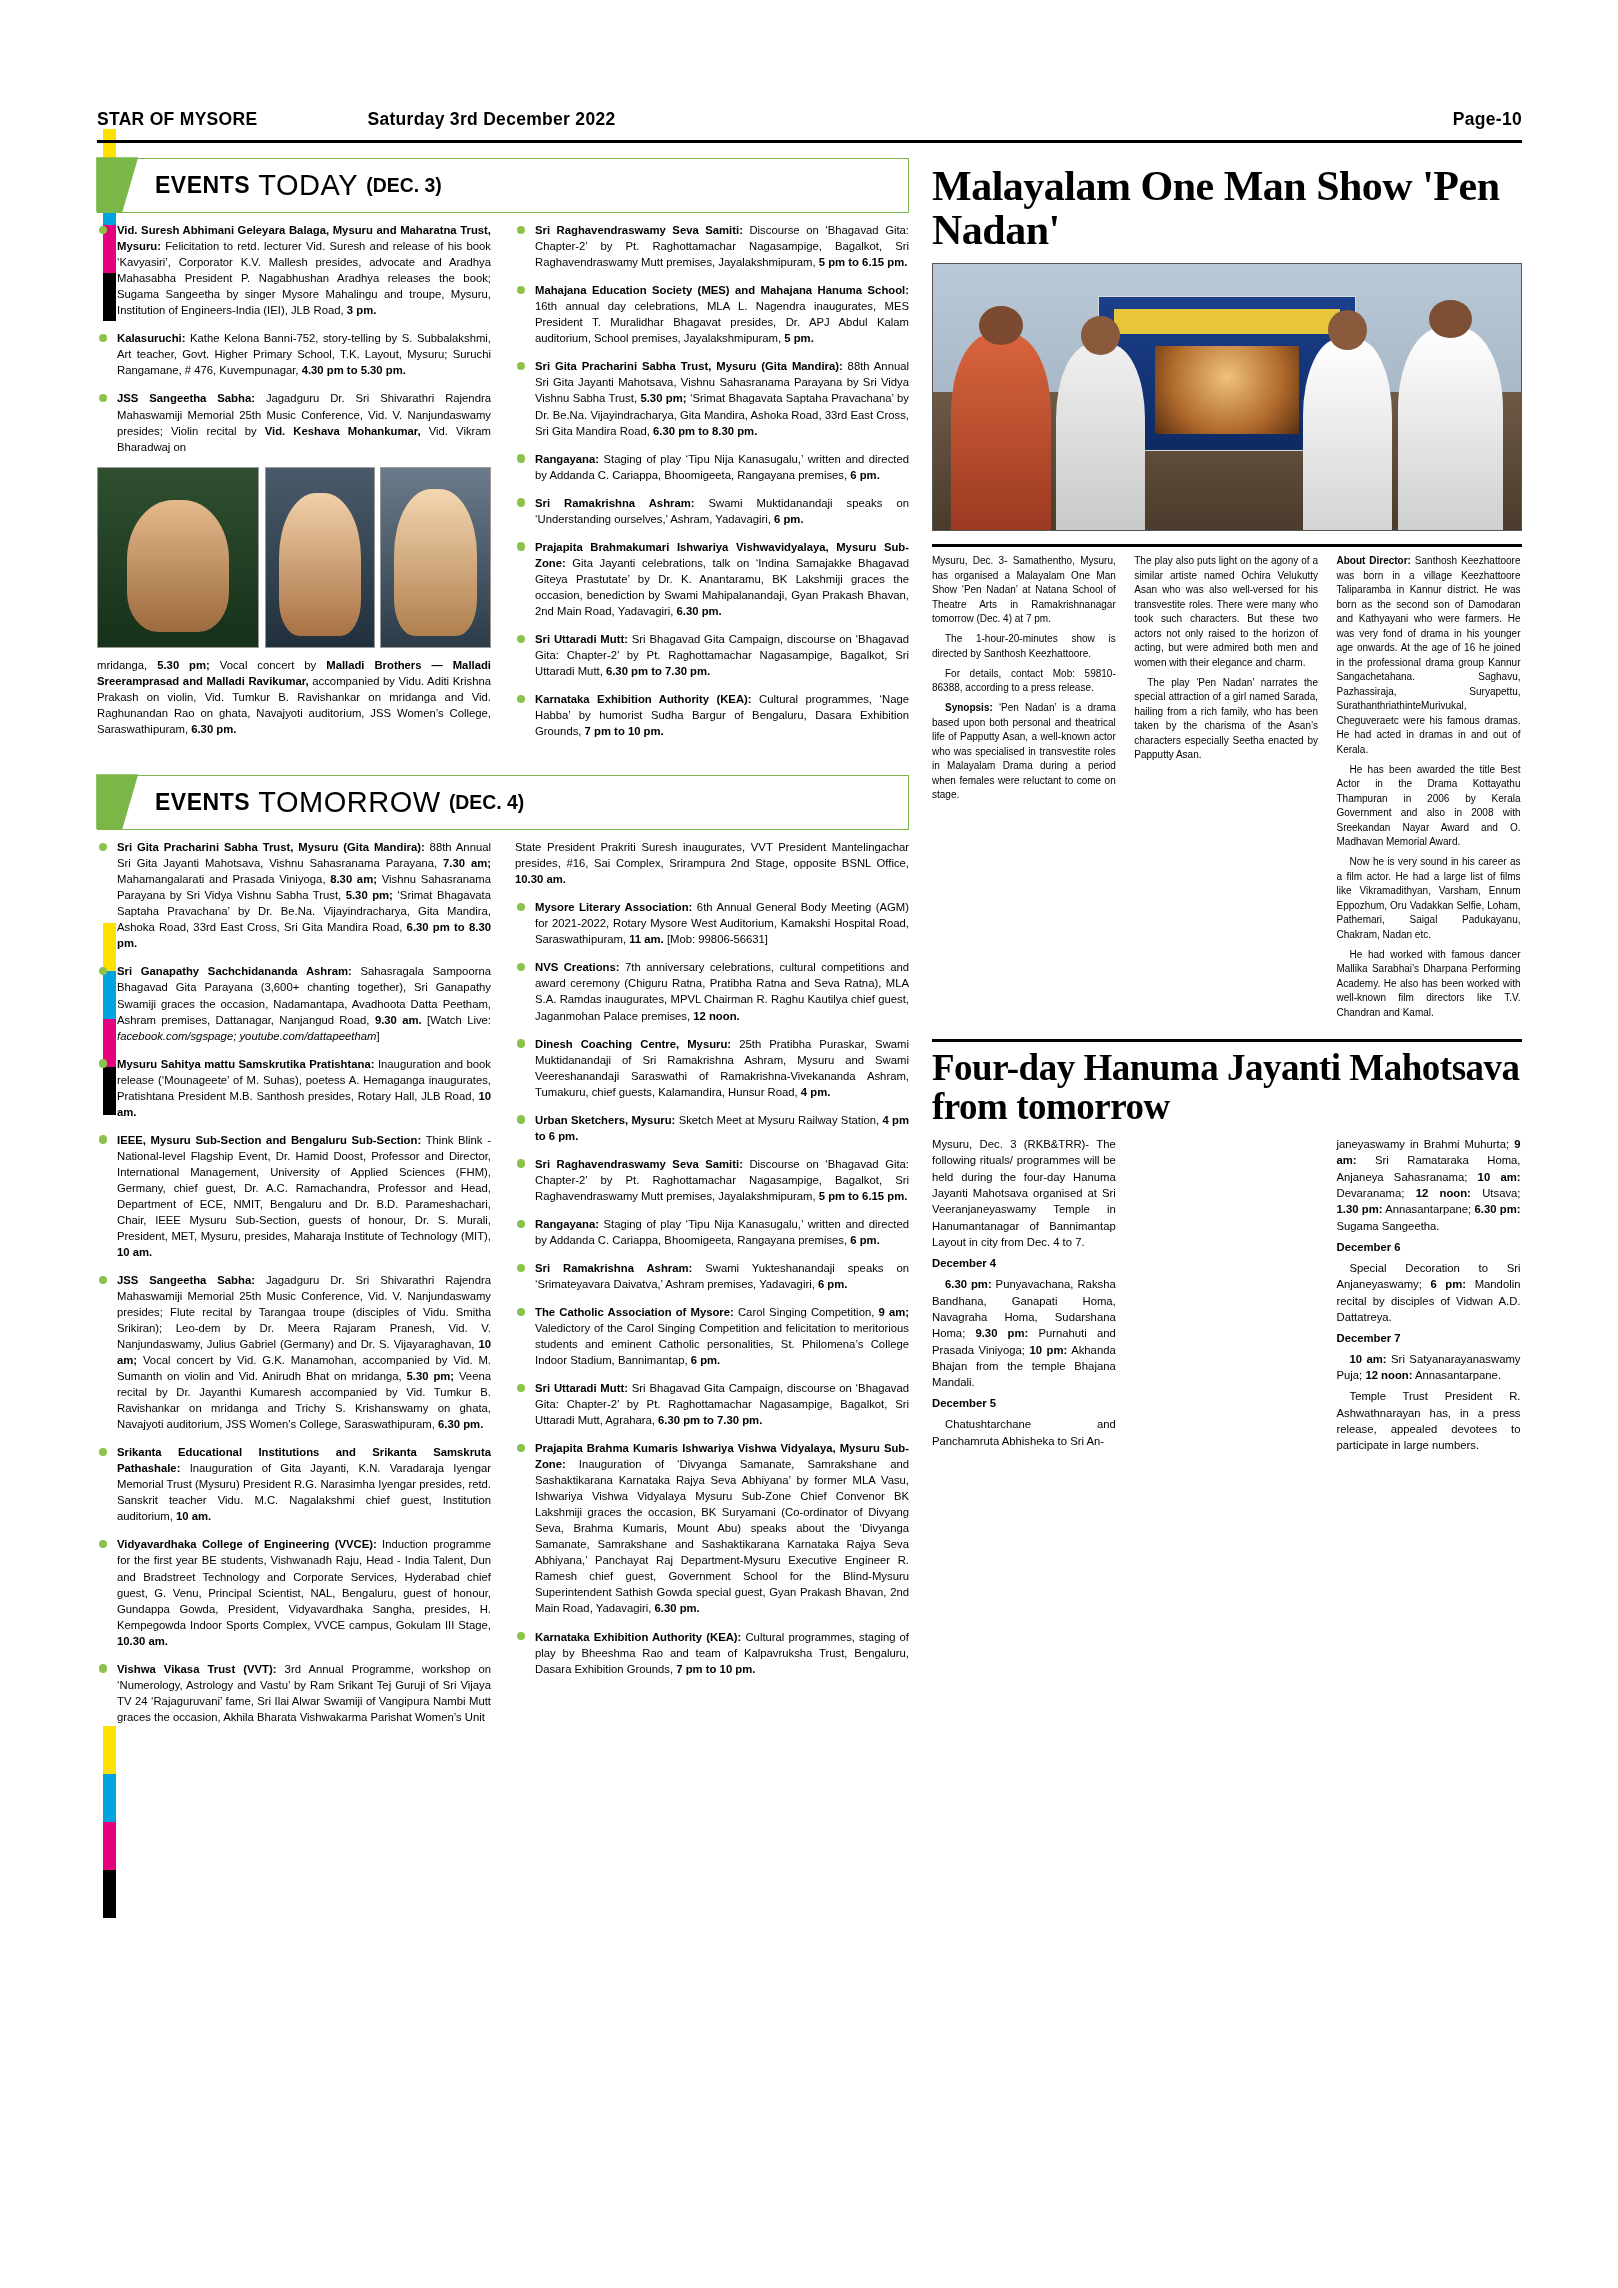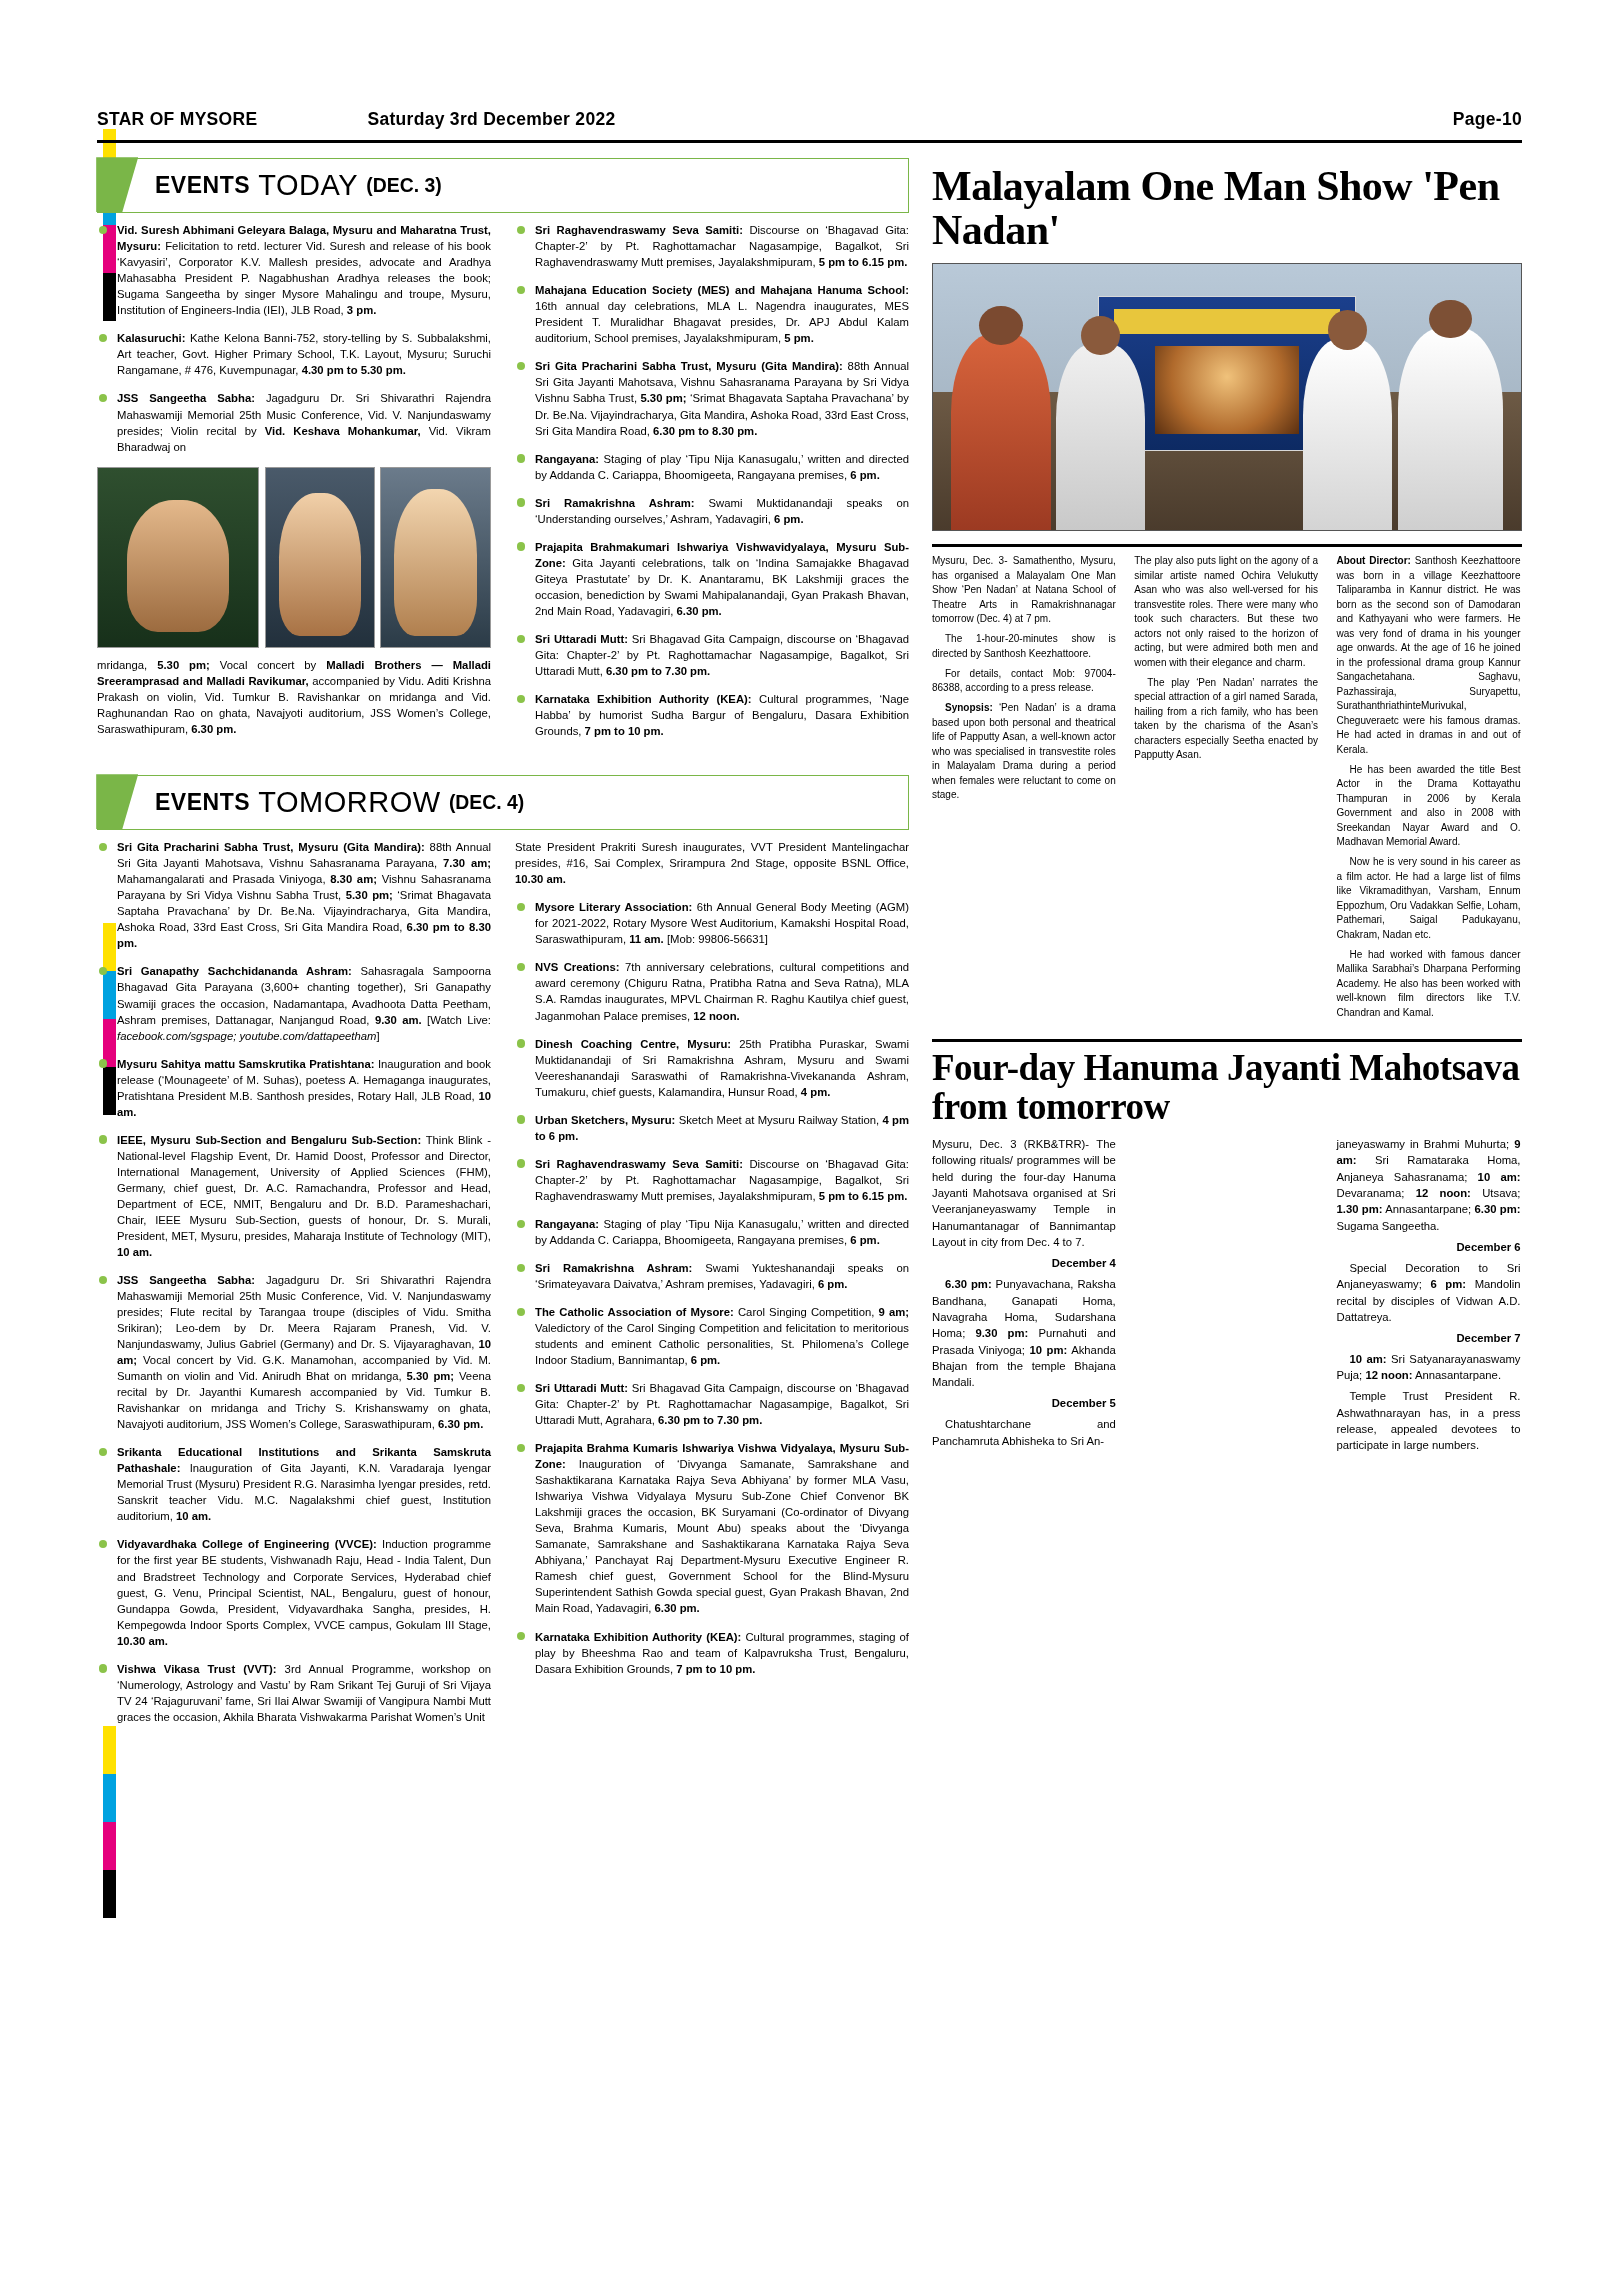--- a/index.html
+++ b/index.html
@@ -94,21 +94,21 @@
 
   .headline2 {
     font-family:"Liberation Serif", serif;
     font-weight:bold; font-size:37px; line-height:1.05; letter-spacing:-0.5px;
     margin:3.7px 0 9.2px 0;
   }
   .cols3b { display:flex; gap:18.5px; }
   .c3b { width:184px; font-size:11.3px; line-height:1.45; text-align:justify;}
   .c3b p { margin:0 0 4.6px 0; text-indent:13px; }
   .c3b p.noind { text-indent:0; }
-  .c3b p.ctr { text-align:right; text-indent:0; font-weight:bold; }
+  .c3b p.ctr { text-align:left; text-indent:0; font-weight:bold; }
 
   .photo-main {
     width:590px; height:268px; position:relative; overflow:hidden;
     background:linear-gradient(#b9c9d8,#97a7b5);
     border:0.9px solid #555;
   }
   .pm-floor { position:absolute; left:0; bottom:0; width:100%; height:52%;
     background:linear-gradient(#6d5a45,#4a3b2c); }
   .pm-banner { position:absolute; left:28%; top:12%; width:44%; height:58%;
     background:linear-gradient(#1b3f8c,#0d2a63); border:1.8px solid #d8d8d8;}
@@ -262,21 +262,21 @@
 
       <div style="height:5.5px"></div>
       <div class="rule-thick"></div>
 
       <div class="cols3" style="gap:18.5px;">
         <div style="width:386px;">
           <div class="cols3">
             <div class="c3">
               <p class="noind">Mysuru, Dec. 3- Samathentho, Mysuru, has organised a Malayalam One Man Show ‘Pen Nadan’ at Natana School of Theatre Arts in Ramakrishnanagar tomorrow (Dec. 4) at 7 pm.</p>
               <p>The 1-hour-20-minutes show is directed by Santhosh Keezhattoore.</p>
-              <p>For details, contact Mob: 97004-86388, according to a press release.</p>
+              <p>For details, contact Mob: 59810-86388, according to a press release.</p>
               <p><b>Synopsis:</b> ‘Pen Nadan’ is a drama based upon both personal and theatrical life of Papputty Asan, a well-known actor who was specialised in transvestite roles in Malayalam Drama during a period when females were reluctant to come on stage.</p>
             </div>
             <div class="c3">
               <p class="noind">The play also puts light on the agony of a similar artiste named Ochira Velukutty Asan who was also well-versed for his transvestite roles. There were many who took such characters. But these two actors not only raised to the horizon of acting, but were admired both men and women with their elegance and charm.</p>
               <p>The play ‘Pen Nadan’ narrates the special attraction of a girl named Sarada, hailing from a rich family, who has been taken by the charisma of the Asan’s characters especially Seetha enacted by Papputty Asan.</p>
             </div>
           </div>
         </div>
         <div class="c3">
           <p class="noind"><b>About Director:</b> Santhosh Keezhattoore was born in a village Keezhattoore Taliparamba in Kannur district. He was born as the second son of Damodaran and Kathyayani who were farmers. He was very fond of drama in his younger age onwards. At the age of 16 he joined in the professional drama group Kannur Sangachetahana. Saghavu, Pazhassiraja, Suryapettu, SurathanthriathinteMurivukal, Cheguveraetc were his famous dramas. He had acted in dramas in and out of Kerala.</p>

